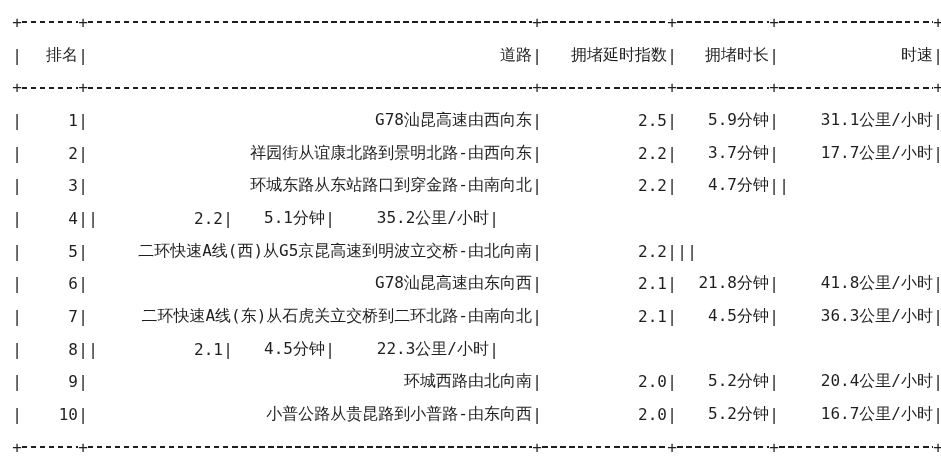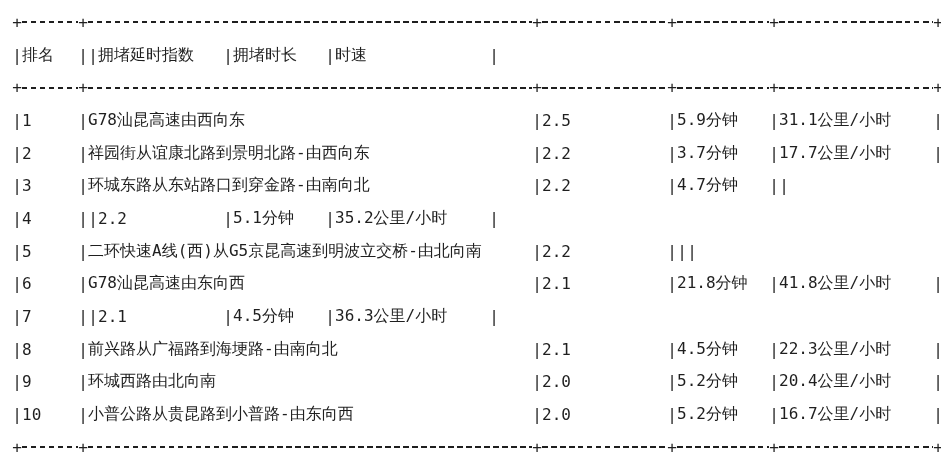--- a/index.html
+++ b/index.html
@@ -25,21 +25,21 @@
     height: 32.7px;
     white-space: nowrap;
   }
   .b {
     flex: none;
     width: 10px;
     text-align: center;
   }
   .seg { flex: none; }
   .cell {
-    text-align: left;
+    text-align: right;
     overflow: hidden;
     align-self: center;
   }
   .c1 { width: 56px; }
   .c2 { width: 444px; }
   .c3 { width: 125px; }
   .c4 { width: 92px; }
   .c5 { width: 154px; }
   .sep .seg {
     height: 32.7px;
@@ -62,20 +62,21 @@
       <span class="seg c4"></span>
       <span class="b">+</span>
       <span class="seg c5"></span>
       <span class="b">+</span>
   </div>
 
   <div class="line">
     <span class="b">|</span>
       <span class="seg cell c1">排名</span>
       <span class="b">|</span>
+      <span class="seg cell c2">道路</span>
       <span class="b">|</span>
       <span class="seg cell c3">拥堵延时指数</span>
       <span class="b">|</span>
       <span class="seg cell c4">拥堵时长</span>
       <span class="b">|</span>
       <span class="seg cell c5">时速</span>
       <span class="b">|</span>
   </div>
 
   <div class="line sep">
@@ -169,34 +170,34 @@
       <span class="seg cell c4">21.8分钟</span>
       <span class="b">|</span>
       <span class="seg cell c5">41.8公里/小时</span>
       <span class="b">|</span>
   </div>
 
   <div class="line">
     <span class="b">|</span>
       <span class="seg cell c1">7</span>
       <span class="b">|</span>
+      <span class="seg cell c2">二环快速A线(东)从石虎关立交桥到二环北路-由南向北</span>
       <span class="b">|</span>
       <span class="seg cell c3">2.1</span>
       <span class="b">|</span>
       <span class="seg cell c4">4.5分钟</span>
       <span class="b">|</span>
       <span class="seg cell c5">36.3公里/小时</span>
       <span class="b">|</span>
   </div>
 
   <div class="line">
     <span class="b">|</span>
       <span class="seg cell c1">8</span>
       <span class="b">|</span>
-      <span class="seg cell c2">前兴路从广福路到海埂路-由南向北</span>
       <span class="b">|</span>
       <span class="seg cell c3">2.1</span>
       <span class="b">|</span>
       <span class="seg cell c4">4.5分钟</span>
       <span class="b">|</span>
       <span class="seg cell c5">22.3公里/小时</span>
       <span class="b">|</span>
   </div>
 
   <div class="line">

